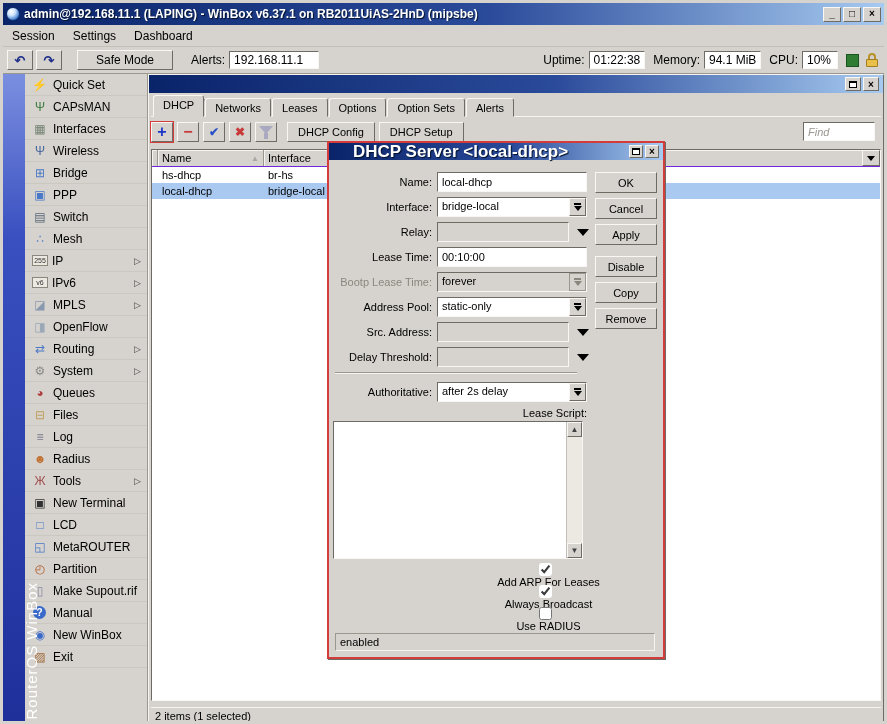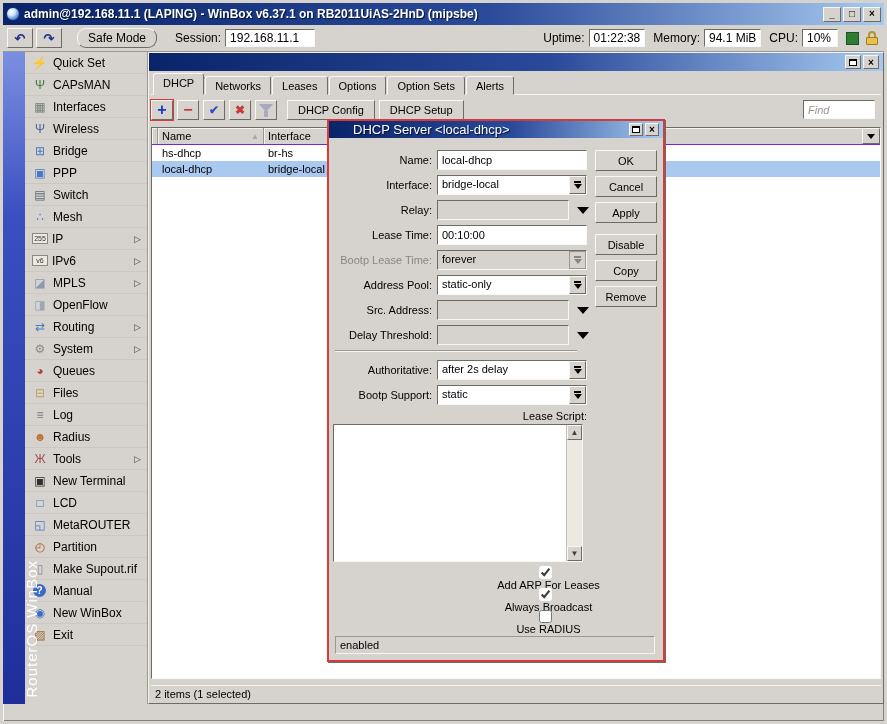--- a/index.html
+++ b/index.html
@@ -20,22 +20,22 @@
     border:1px solid #12306a; flex:none; }
   .winbtn { width:18px; height:15px; margin-left:2px; font-size:10px; font-weight:bold; color:#000;
     display:flex; align-items:center; justify-content:center; line-height:1; }
   
   .menubar { height:22px; display:flex; align-items:center; background:#d6d3ce; border-bottom:1px solid #c2bfb8;}
   .menuitem { font-size:12px; padding:3px 9px; color:#000; }
   .topbar { height:27px; display:flex; align-items:center; background:#d6d3ce; padding:0 4px;
     border-bottom:1px solid #9a978f; box-shadow:0 1px 0 #f5f4f0; }
   .tb-ico-btn { width:26px; height:20px; margin-right:3px; font-size:13px; font-weight:bold; color:#20308a;
     display:flex; align-items:center; justify-content:center; }
-  .safe-mode { height:20px; font-size:12px; padding:0 10px; margin:0 10px 0 12px;
-    display:flex; align-items:center;border-radius:9px; }
+  .safe-mode { height:20px; font-size:12px; padding:0 18px; margin:0 10px 0 12px;
+    display:flex; align-items:center; }
   .lbl { font-size:12px; color:#000; margin:0 4px 0 8px; }
   .valbox { height:18px; font-size:12px; padding:1px 4px; background:#fff; display:flex; align-items:center; }
   .spacer { flex:1; }
   .green-dot { width:13px; height:13px; background:#2f7d32; border:1px solid #1c5420; margin:0 6px 0 8px; }
   .padlock { position:relative; width:15px; height:15px; flex:none; }
   .padlock .shackle { position:absolute; left:3px; top:0; width:8px; height:7px;
     border:2px solid #b8922a; border-bottom:none; border-radius:5px 5px 0 0; }
   .padlock .lock-body { position:absolute; left:1px; top:6px; width:12px; height:8px;
     background:#e8c04a; border:1px solid #a07e20; border-radius:1px; }
   
@@ -109,21 +109,21 @@
   .td.flags-col { width:6px; padding:0; }
   .td.name-col { width:106px; }
   .td.iface-col { width:118px; }
   .child-status { position:absolute; left:2px; right:2px; bottom:2px; height:16px; background:#d6d3ce;
     border-top:1px solid #f5f4f0; font-size:11px; display:flex; align-items:center; padding:2px 4px; color:#000; }
   
   .dialog { position:absolute; left:178px; top:66px; width:338px; border:2px solid #d43b3b; background:#d6d3ce;
     box-shadow:1px 1px 0 #6e6b64; z-index:10; }
   .dlg-titlebar { height:17px; background:linear-gradient(90deg,#0a246a 0%,#2a4a9a 55%,#a6caf0 100%);
     display:flex; align-items:center; padding:0 4px; }
-  .dlg-title { color:#fff; font-size:13px; font-weight:normal; flex:1; text-shadow:1px 1px 1px #00112a;padding-left:20px; }
+  .dlg-title { color:#fff; font-size:17px; font-weight:bold; flex:1; text-shadow:1px 1px 1px #00112a;padding-left:20px; }
   .dlg-body { position:relative; padding:12px 6px 6px 4px; }
   .frow { display:flex; align-items:center; height:20px; margin-bottom:5px; }
   .frow.gap-top { }
   .flabel { width:104px; text-align:right; font-size:11px; padding-right:5px; color:#000; flex:none; }
   .flabel.disabled { color:#8a877f; }
   .ffield { width:150px; height:20px; font-size:11px; padding:2px 4px;
     font-family:"Liberation Sans", sans-serif; color:#000; }
   .dd { width:150px; height:20px; display:flex; align-items:stretch; background:#fff;
     border:1px solid; border-color:#6e6b64 #f8f7f4 #f8f7f4 #6e6b64; }
   .dd .dd-text { flex:1; font-size:11px; padding:2px 4px; white-space:nowrap; overflow:hidden; color:#000; }
@@ -163,26 +163,34 @@
 <div class="window">
 
   <div class="titlebar">
     <span class="logo"></span>
     <span class="title">admin@192.168.11.1 (LAPING) - WinBox v6.37.1 on RB2011UiAS-2HnD (mipsbe)</span>
     <span class="winbtn raised">_</span>
     <span class="winbtn raised">□</span>
     <span class="winbtn raised">×</span>
   </div>
 
+  <div class="menubar">
+
+      <span class="menuitem">Session</span>
+
+      <span class="menuitem">Settings</span>
+
+      <span class="menuitem">Dashboard</span>
+    </div>
 
   <div class="topbar">
     <span class="tb-ico-btn raised">↶</span>
     <span class="tb-ico-btn raised">↷</span>
     <span class="safe-mode raised">Safe Mode</span>
-    <span class="lbl">Session:</span>
+    <span class="lbl">Alerts:</span>
     <span class="valbox sunken" style="width:90px">192.168.11.1</span>
     <span class="spacer"></span>
     <span class="lbl">Uptime:</span>
     <span class="valbox sunken">01:22:38</span>
     <span class="lbl">Memory:</span>
     <span class="valbox sunken">94.1 MiB</span>
     <span class="lbl">CPU:</span>
     <span class="valbox sunken" style="width:36px">10%</span>
     <span class="green-dot"></span>
     <span class="padlock">
@@ -548,30 +556,20 @@
               <span class="flabel">Authoritative:</span>
               <span class="dd">
                 <span class="dd-text">after 2s delay</span>
                 <span class="dd-btn raised">
                     <span class="bar"></span>
                     <span class="tri"></span>
                   </span>
               </span>
             </div>
 
-            <div class="frow">
-              <span class="flabel">Bootp Support:</span>
-              <span class="dd">
-                <span class="dd-text">static</span>
-                <span class="dd-btn raised">
-                    <span class="bar"></span>
-                    <span class="tri"></span>
-                  </span>
-              </span>
-            </div>
 
             <div class="script-label-row">Lease Script:</div>
             <div class="script-box">
               <span class="script-text"></span>
               <span class="vscroll">
                 <span class="scroll-btn raised">▲</span>
                 <span class="scroll-btn raised">▼</span>
               </span>
             </div>
 

